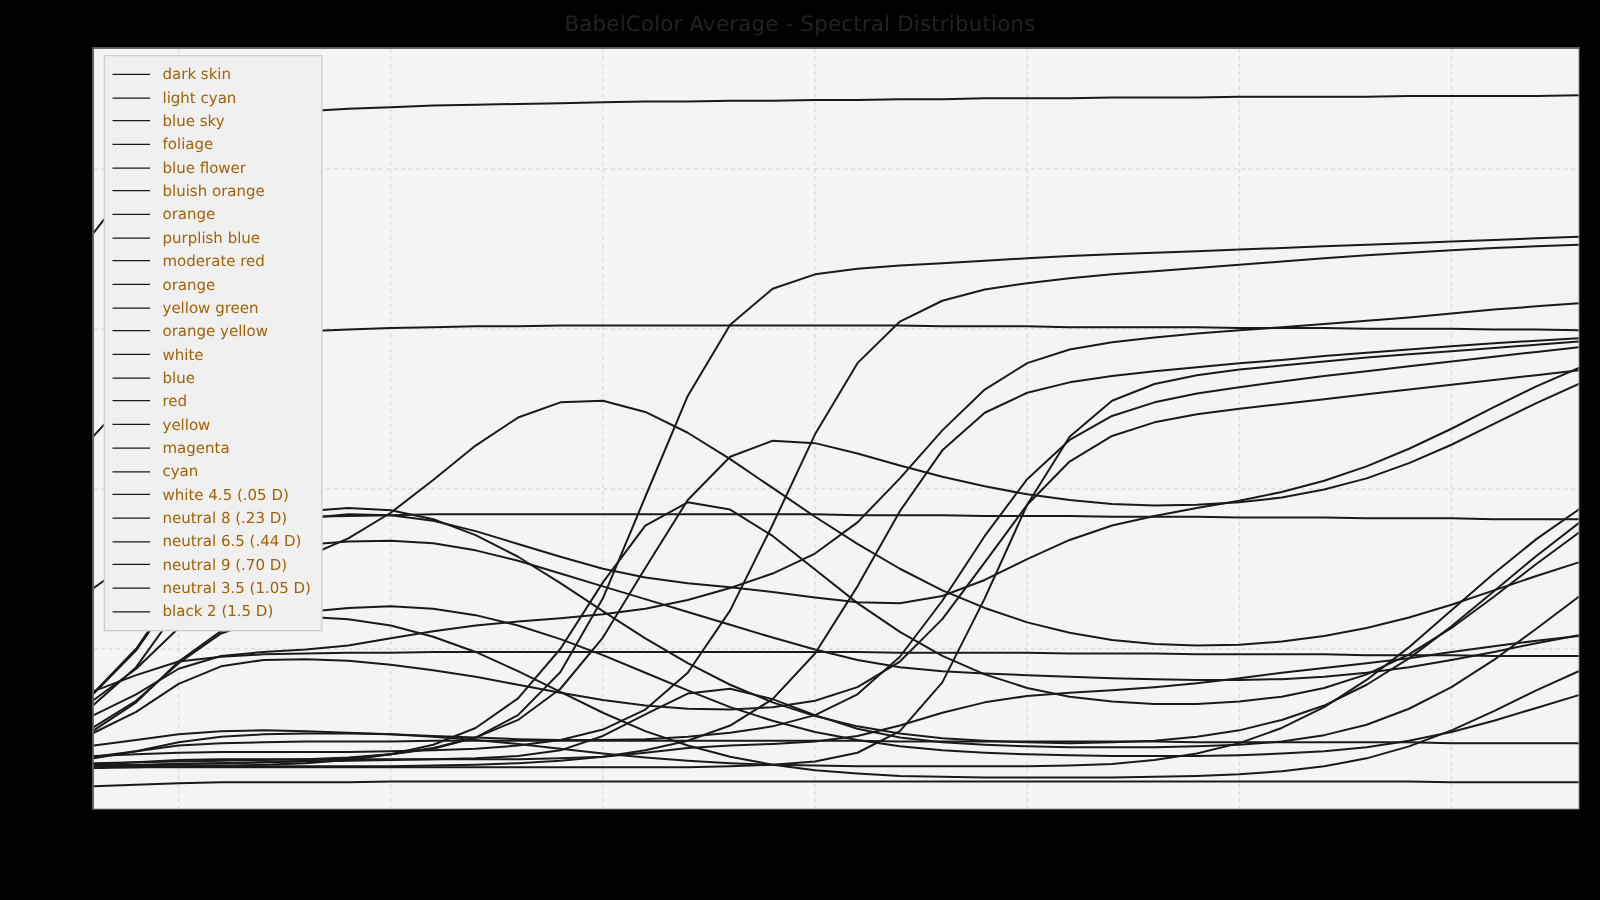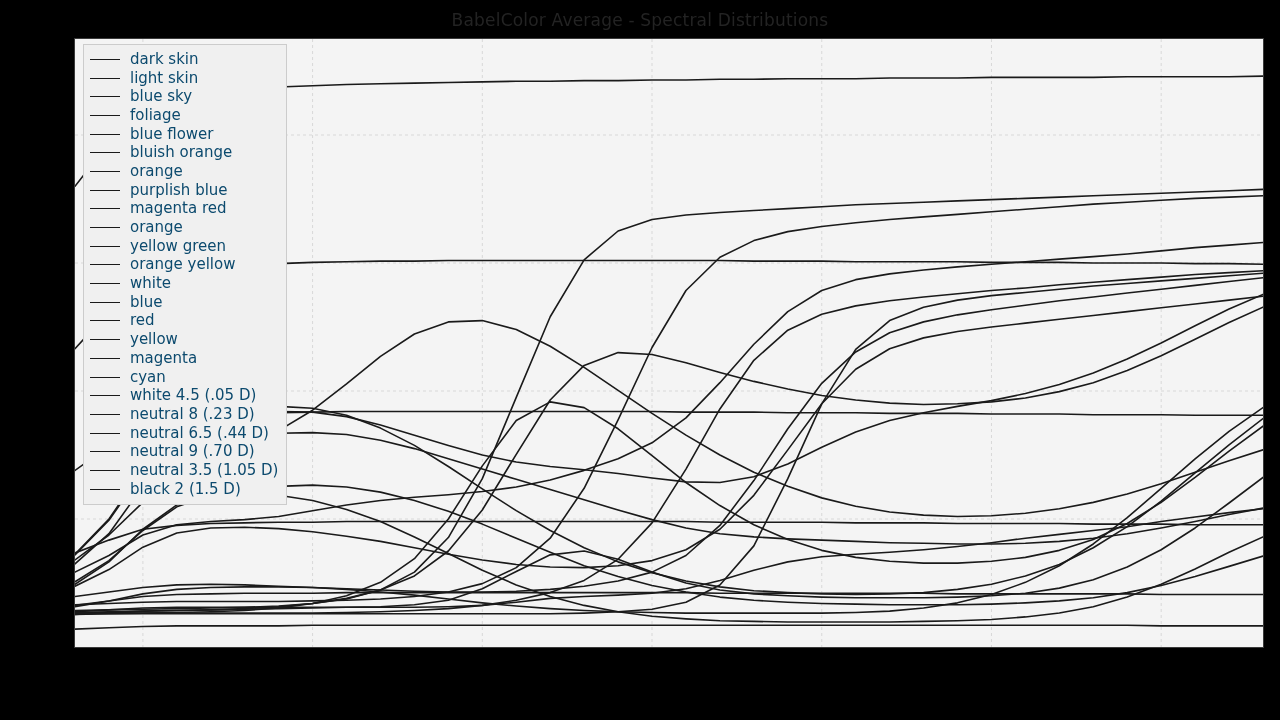--- a/index.html
+++ b/index.html
@@ -68,22 +68,22 @@
     white-space: nowrap;
   }
   .legend-swatch {
     width: 30px;
     height: 0;
     border-top: 1.6px solid #1a1a1a;
     margin-right: 10px;
     flex: 0 0 30px;
   }
   .legend-label {
-    font-size: 15px;
-    color: #0c4a6e;
+    font-size: 12px;
+    color: #a16207;
     line-height: 1;
   }
 </style>
 </head>
 <body>
 
 <div id="figure">
 
   <div id="chart-title">BabelColor Average - Spectral Distributions</div>
 
@@ -130,21 +130,21 @@
         </g>
     </svg>
 
     <div id="legend">
         <div class="legend-row">
           <span class="legend-swatch" style="border-top-color: rgb(26, 26, 26);"></span>
           <span class="legend-label">dark skin</span>
         </div>
         <div class="legend-row">
           <span class="legend-swatch" style="border-top-color: rgb(26, 26, 26);"></span>
-          <span class="legend-label">light skin</span>
+          <span class="legend-label">light cyan</span>
         </div>
         <div class="legend-row">
           <span class="legend-swatch" style="border-top-color: rgb(26, 26, 26);"></span>
           <span class="legend-label">blue sky</span>
         </div>
         <div class="legend-row">
           <span class="legend-swatch" style="border-top-color: rgb(26, 26, 26);"></span>
           <span class="legend-label">foliage</span>
         </div>
         <div class="legend-row">
@@ -158,21 +158,21 @@
         <div class="legend-row">
           <span class="legend-swatch" style="border-top-color: rgb(26, 26, 26);"></span>
           <span class="legend-label">orange</span>
         </div>
         <div class="legend-row">
           <span class="legend-swatch" style="border-top-color: rgb(26, 26, 26);"></span>
           <span class="legend-label">purplish blue</span>
         </div>
         <div class="legend-row">
           <span class="legend-swatch" style="border-top-color: rgb(26, 26, 26);"></span>
-          <span class="legend-label">magenta red</span>
+          <span class="legend-label">moderate red</span>
         </div>
         <div class="legend-row">
           <span class="legend-swatch" style="border-top-color: rgb(26, 26, 26);"></span>
           <span class="legend-label">orange</span>
         </div>
         <div class="legend-row">
           <span class="legend-swatch" style="border-top-color: rgb(26, 26, 26);"></span>
           <span class="legend-label">yellow green</span>
         </div>
         <div class="legend-row">

